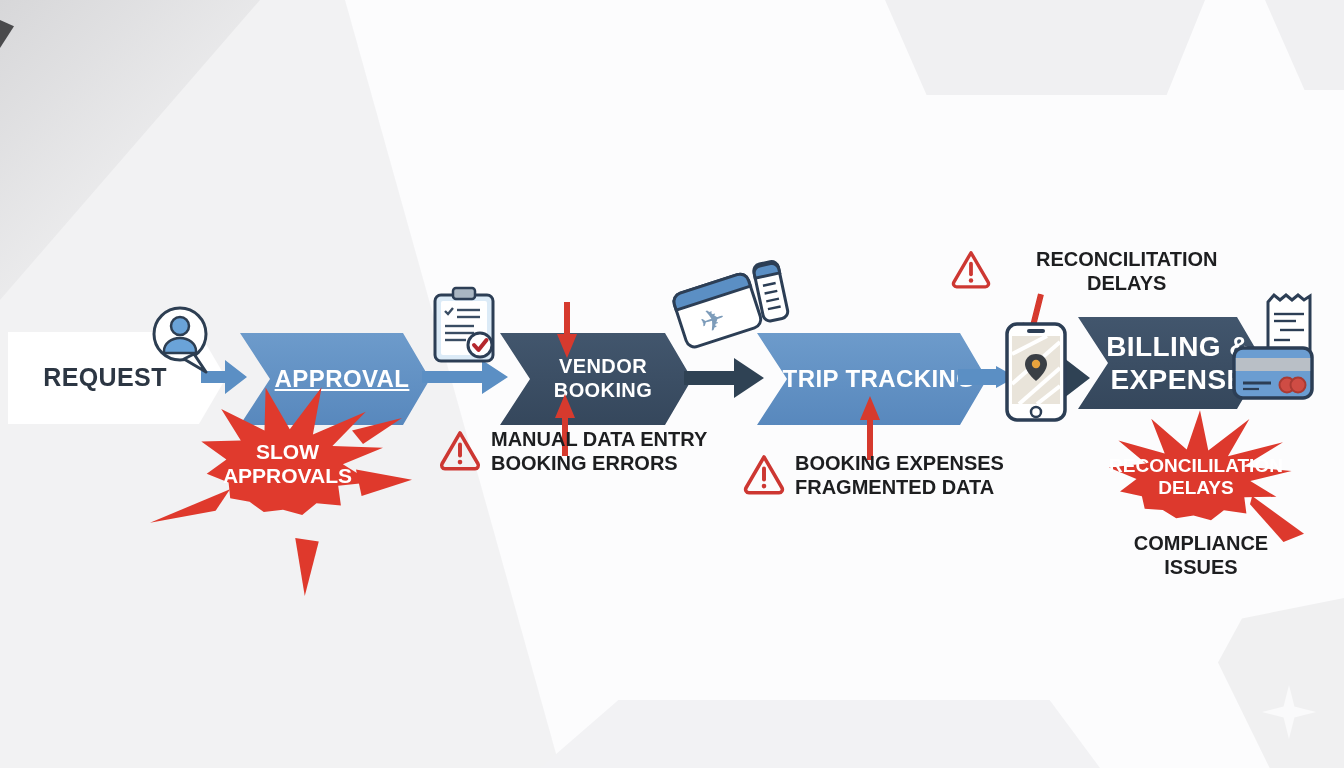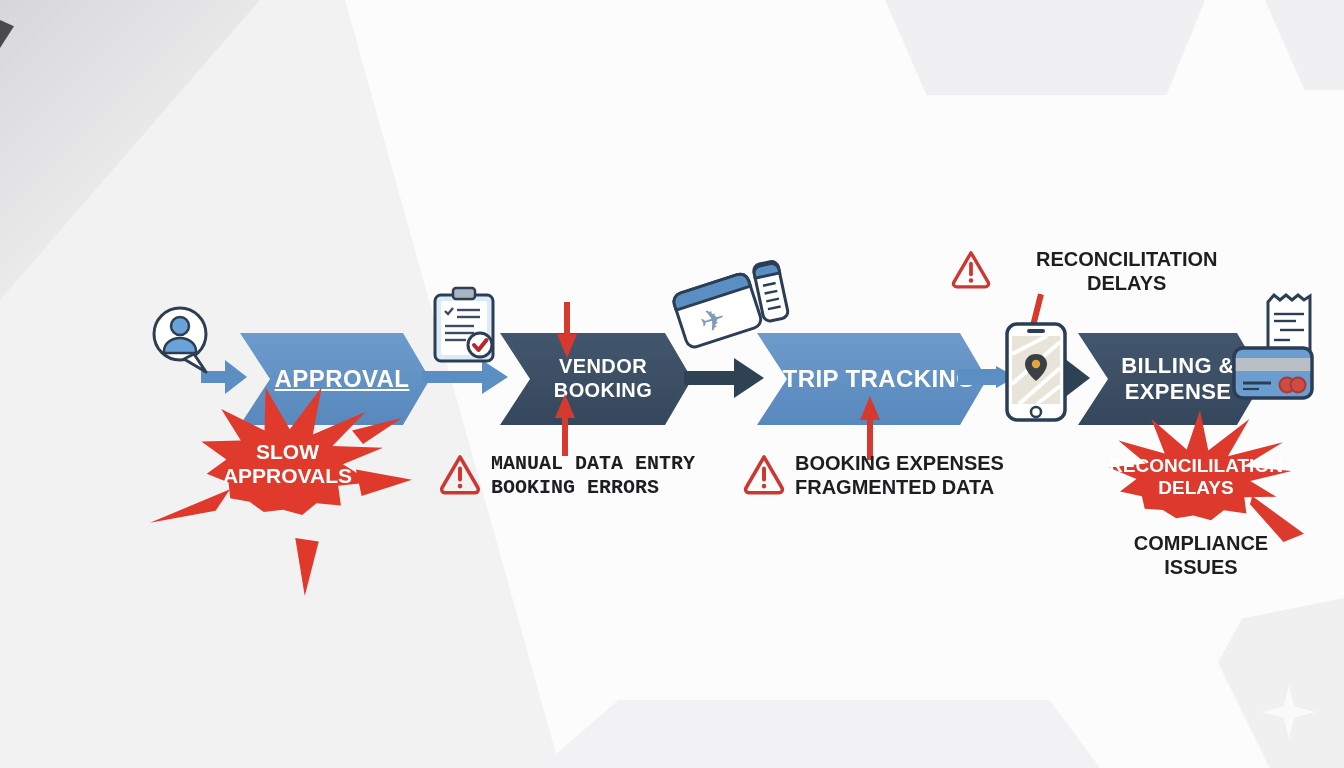--- a/index.html
+++ b/index.html
@@ -46,35 +46,38 @@
               clip-path:polygon(0 0,100% 0,88% 100%,13% 100%);"></div>
   <div class="bg" style="left:1265px;top:0;width:79px;height:90px;background:#f0f0f2;
               clip-path:polygon(0 0,100% 0,100% 100%,50% 100%);"></div>
   <div class="bg" style="left:540px;top:700px;width:560px;height:68px;background:#f2f2f4;
               clip-path:polygon(14% 0,91% 0,100% 100%,0 100%);"></div>
   <div class="bg" style="left:1218px;top:598px;width:126px;height:170px;background:#f0f0f1;
               clip-path:polygon(19% 12%,100% 0,100% 100%,41% 100%,0 38%);"></div>
   <div class="bg" style="left:1262px;top:685px;width:54px;height:54px;background:#fafafb;
               clip-path:polygon(50% 0,60% 40%,100% 50%,60% 60%,50% 100%,40% 60%,0 50%,40% 40%);"></div>
 
+  <div class="chev white flat" style="left:8px;top:332px;width:218px;font-size:25px;padding-right:24px;box-sizing:border-box;">
+    <span>REQUEST</span>
+  </div>
 
   <div class="chev blue notch" style="left:240px;top:333px;width:190px;font-size:24px;text-decoration:underline;">
     <span>APPROVAL</span>
   </div>
 
   <div class="chev dark notch" style="left:500px;top:333px;width:192px;font-size:20px;">
     <span>VENDOR</span>
     <span>BOOKING</span>
   </div>
 
   <div class="chev blue notch" style="left:757px;top:333px;width:230px;font-size:24px;">
     <span>TRIP TRACKING</span>
   </div>
 
-  <div class="chev dark notch" style="left:1078px;top:333px;width:186px;font-size:22px;">
+  <div class="chev dark notch" style="left:1078px;top:317px;width:186px;font-size:28px;">
     <span>BILLING &amp;</span>
     <span>EXPENSE</span>
   </div>
 
   <svg class="fa" style="left:201px;top:360px;" width="46" height="34" viewBox="0 0 46 34">
     <polygon points="0,11 24,11 24,0 46,17 24,34 24,23 0,23" fill="#5b8fc4"></polygon>
   </svg>
   <svg class="fa" style="left:422px;top:360px;" width="86" height="34" viewBox="0 0 86 34">
     <polygon points="0,11 60,11 60,0 86,17 60,34 60,23 0,23" fill="#5b8fc4"></polygon>
   </svg>
@@ -107,21 +110,21 @@
       <path d="M20,4.5 L36.3,32.5 a3,3 0 0 1 -2.6,4.5 H6.3 a3,3 0 0 1 -2.6,-4.5 Z" fill="none" stroke="#cd3732" stroke-width="3.2" stroke-linejoin="round"></path>
       <line x1="20" y1="15" x2="20" y2="25" stroke="#cd3732" stroke-width="3.6" stroke-linecap="round"></line>
       <circle cx="20" cy="31" r="2.1" fill="#cd3732"></circle>
     </svg>
     <div class="txt center">
       <div>RECONCILITATION</div>
       <div>DELAYS</div>
     </div>
   </div>
 
-  <div class="warn" style="left:438px;top:452px;font-family:Liberation Mono, monospace;">
+  <div class="warn" style="left:438px;top:428px;">
     <svg width="44" height="44" viewBox="0 0 40 40">
       <path d="M20,4.5 L36.3,32.5 a3,3 0 0 1 -2.6,4.5 H6.3 a3,3 0 0 1 -2.6,-4.5 Z" fill="none" stroke="#cd3732" stroke-width="3.2" stroke-linejoin="round"></path>
       <line x1="20" y1="15" x2="20" y2="25" stroke="#cd3732" stroke-width="3.6" stroke-linecap="round"></line>
       <circle cx="20" cy="31" r="2.1" fill="#cd3732"></circle>
     </svg>
     <div class="txt">
       <div>MANUAL DATA ENTRY</div>
       <div>BOOKING ERRORS</div>
     </div>
   </div>

